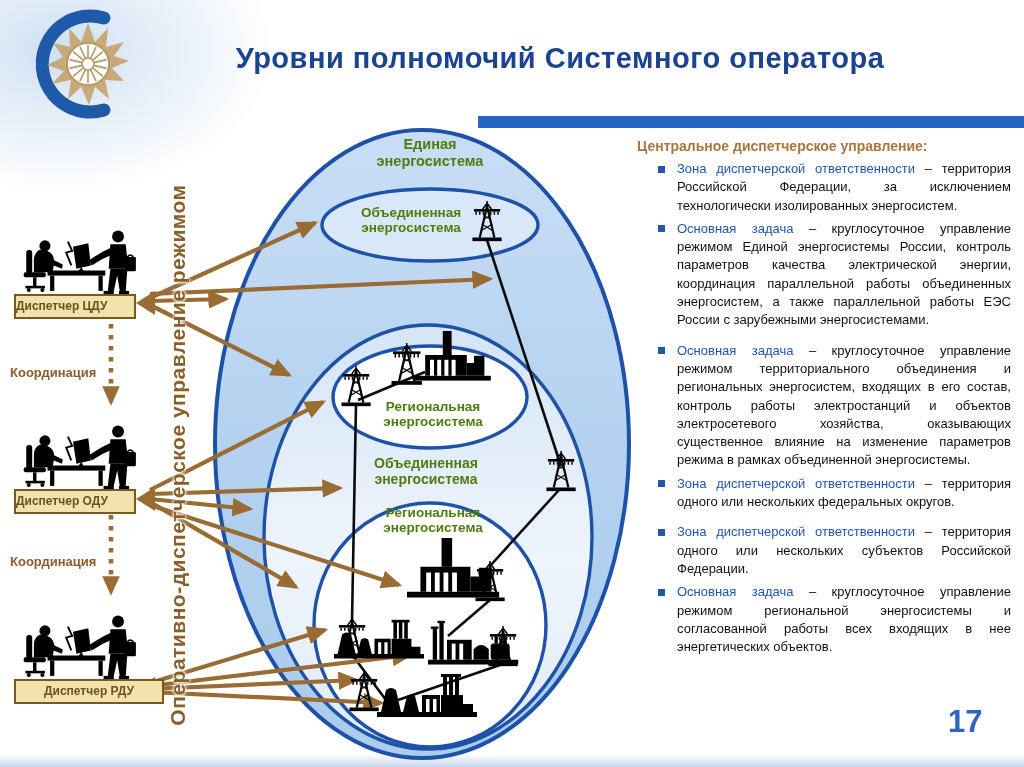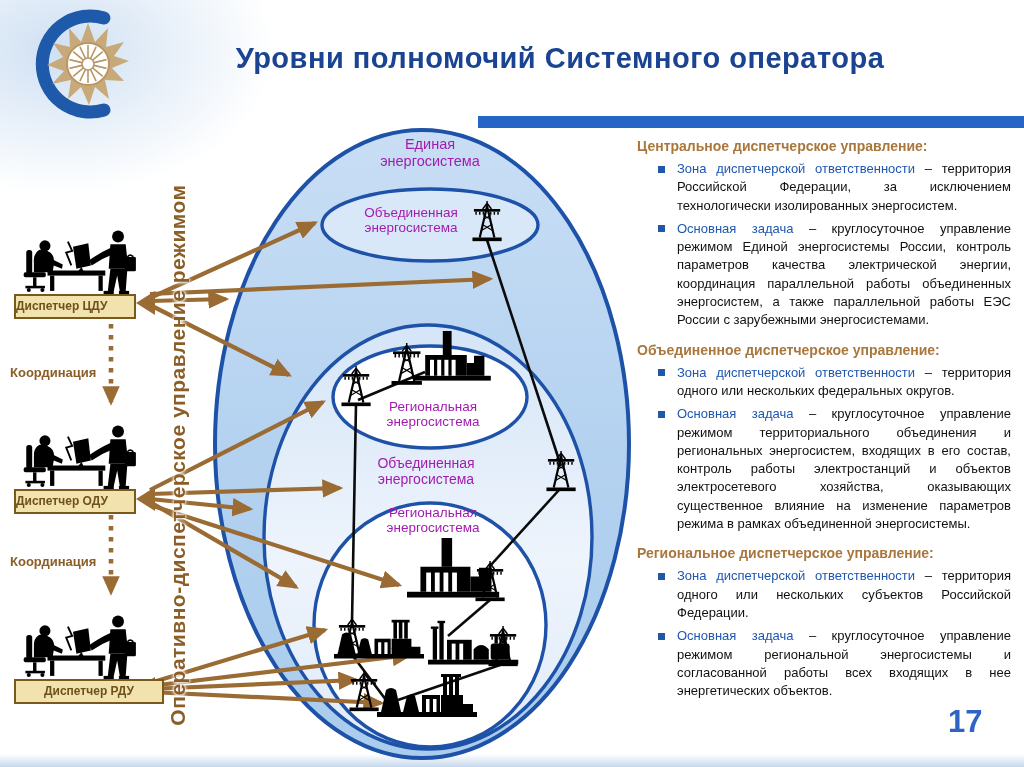--- a/index.html
+++ b/index.html
@@ -24,21 +24,21 @@
     transform:rotate(-90deg);font-size:21px;font-weight:bold;letter-spacing:0.5px;color:#8b5e28;z-index:4;
     text-shadow:0 0 3px #fff,0 0 3px #fff,0 0 4px #fff;white-space:nowrap;
   }
   .disp-box{
     position:absolute;left:14px;width:118px;height:21px;border:2px solid #7a591f;background:#f2e2ae;
     color:#6e521c;font-size:12px;font-weight:bold;text-align:left;line-height:21px;z-index:3;white-space:nowrap;
   }
   .box-cdu{top:294px;} .box-odu{top:489px;} .box-rdu{top:679px;padding-left:28px;}
   .coord{position:absolute;left:10px;width:110px;font-size:13px;font-weight:bold;color:#8b5e28;z-index:3;}
   .coord-1{top:365px;} .coord-2{top:554px;}
-  .dlabel{position:absolute;text-align:center;font-weight:normal;color:#a21caf;z-index:3;line-height:1.14;}
+  .dlabel{position:absolute;text-align:center;font-weight:bold;color:#4d7c0f;z-index:3;line-height:1.14;}
   .dl-unified{left:362px;top:136px;width:136px;font-size:14.5px;}
   .dl-oes-top{left:354px;top:205px;width:114px;font-size:13.5px;}
   .dl-reg-up{left:377px;top:399px;width:112px;font-size:13.5px;}
   .dl-oes-mid{left:368px;top:456px;width:116px;font-size:14px;}
   .dl-reg-low{left:377px;top:505px;width:112px;font-size:13.5px;}
   .panel{position:absolute;left:637px;top:138px;width:374px;z-index:2;}
   .sect{margin-bottom:12px;}
   .sect-head{font-size:14px;font-weight:bold;color:#a9773d;margin-bottom:6px;}
   .bullet{
     position:relative;padding-left:40px;margin-bottom:5px;text-align:justify;
@@ -250,23 +250,21 @@
   <div class="dlabel dl-oes-mid">Объединенная энергосистема</div>
   <div class="dlabel dl-reg-low">Региональная энергосистема</div>
 
   <div class="panel">
     <div class="sect">
       <div class="sect-head">Центральное диспетчерское управление:</div>
       <div class="bullet"><span class="lead">Зона диспетчерской ответственности</span><span> – территория Российской Федерации, за исключением технологически изолированных энергосистем.</span></div>
       <div class="bullet"><span class="lead">Основная задача</span><span> – круглосуточное управление режимом Единой энергосистемы России, контроль параметров качества электрической энергии, координация параллельной работы объединенных энергосистем, а также параллельной работы ЕЭС России с зарубежными энергосистемами.</span></div>
     </div>
     <div class="sect">
-      <div class="sect-head">Объединенное диспетчерское управление:</div>
+      <div class="bullet"><span class="lead">Основная задача</span><span> – круглосуточное управление режимом территориального объединения и региональных энергосистем, входящих в его состав, контроль работы электростанций и объектов электросетевого хозяйства, оказывающих существенное влияние на изменение параметров режима в рамках объединенной энергосистемы.</span></div>
       <div class="bullet"><span class="lead">Зона диспетчерской ответственности</span><span> – территория одного или нескольких федеральных округов.</span></div>
-      <div class="bullet"><span class="lead">Основная задача</span><span> – круглосуточное управление режимом территориального объединения и региональных энергосистем, входящих в его состав, контроль работы электростанций и объектов электросетевого хозяйства, оказывающих существенное влияние на изменение параметров режима в рамках объединенной энергосистемы.</span></div>
     </div>
     <div class="sect">
-      <div class="sect-head">Региональное диспетчерское управление:</div>
       <div class="bullet"><span class="lead">Зона диспетчерской ответственности</span><span> – территория одного или нескольких субъектов Российской Федерации.</span></div>
       <div class="bullet"><span class="lead">Основная задача</span><span> – круглосуточное управление режимом региональной энергосистемы и согласованной работы всех входящих в нее энергетических объектов.</span></div>
     </div>
   </div>
 </div>
 
 </body></html>

